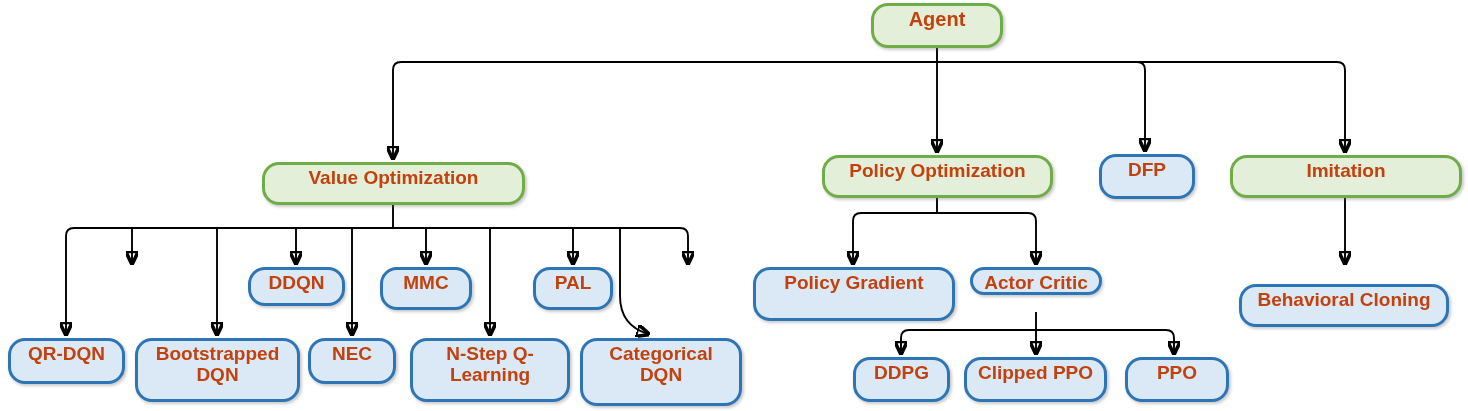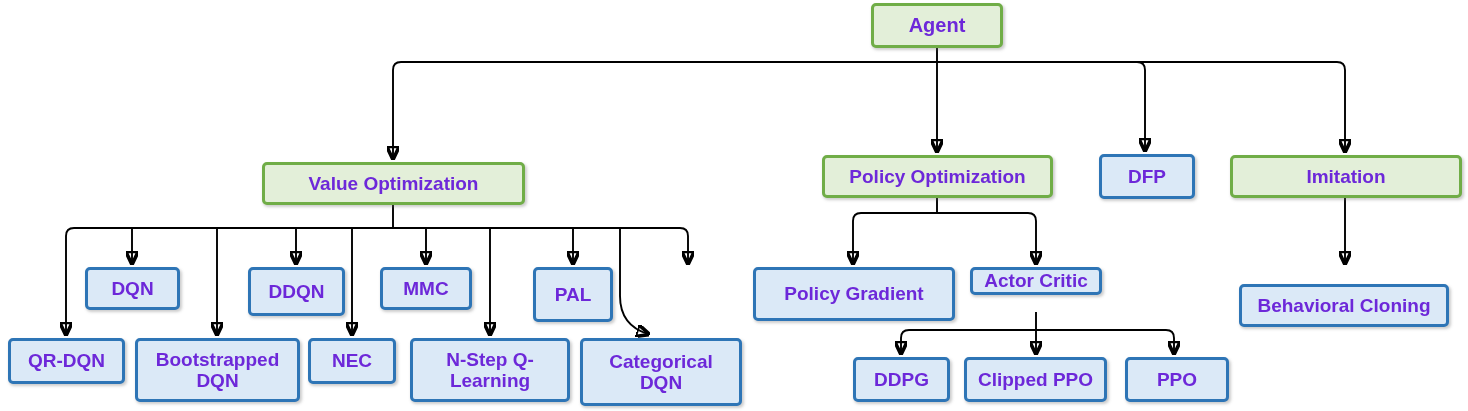--- a/index.html
+++ b/index.html
@@ -8,27 +8,27 @@
     width:1468px;height:411px;
     background:#fff;
     font-family:"Liberation Sans","DejaVu Sans",sans-serif;
     overflow:hidden;
   }
   #wires{position:absolute;left:0;top:0;width:1468px;height:411px;}
   #wires path{fill:none;stroke:#000;stroke-width:1.9px;}
   .node{
     position:absolute;
     box-sizing:border-box;
-    display:flex;align-items:center;justify-content:center;
+    display:flex;justify-content:center;
     text-align:center;
     font-weight:bold;
     font-size:19px;
     line-height:1.12;
-    color:#6d28d9;
-    border-radius:5px;
+    color:#c2410c;
+    border-radius:17px;
     box-shadow:1.5px 2px 3px rgba(110,110,110,.35);
     padding:2px 4px;
   }
   .green{
     background:var(--green-fill,#e3efd9);
     border:3px solid var(--green-border,#70ad47);
   }
   .blue{
     background:var(--blue-fill,#dbe9f7);
     border:3px solid var(--blue-border,#2e75b6);
@@ -91,33 +91,30 @@
   </div>
 
   <div class="node blue" style="left:1099px;top:154px;width:96px;height:45px">
     <span>DFP</span>
   </div>
 
   <div class="node green" style="left:1230px;top:155px;width:232px;height:43px">
     <span>Imitation</span>
   </div>
 
-  <div class="node blue" style="left:85px;top:267px;width:95px;height:43px">
-    <span>DQN</span>
-  </div>
 
-  <div class="node blue" style="left:248px;top:267px;width:97px;height:49px">
+  <div class="node blue" style="left:248px;top:267px;width:97px;height:39px">
     <span>DDQN</span>
   </div>
 
   <div class="node blue" style="left:380px;top:267px;width:92px;height:43px">
     <span>MMC</span>
   </div>
 
-  <div class="node blue" style="left:533px;top:267px;width:80px;height:55px">
+  <div class="node blue" style="left:533px;top:267px;width:80px;height:43px">
     <span>PAL</span>
   </div>
 
 
   <div class="node blue" style="left:753px;top:267px;width:202px;height:54px">
     <span>Policy Gradient</span>
   </div>
 
   <div class="node blue" style="left:970px;top:267px;width:132px;height:28px">
     <span>Actor Critic</span>

